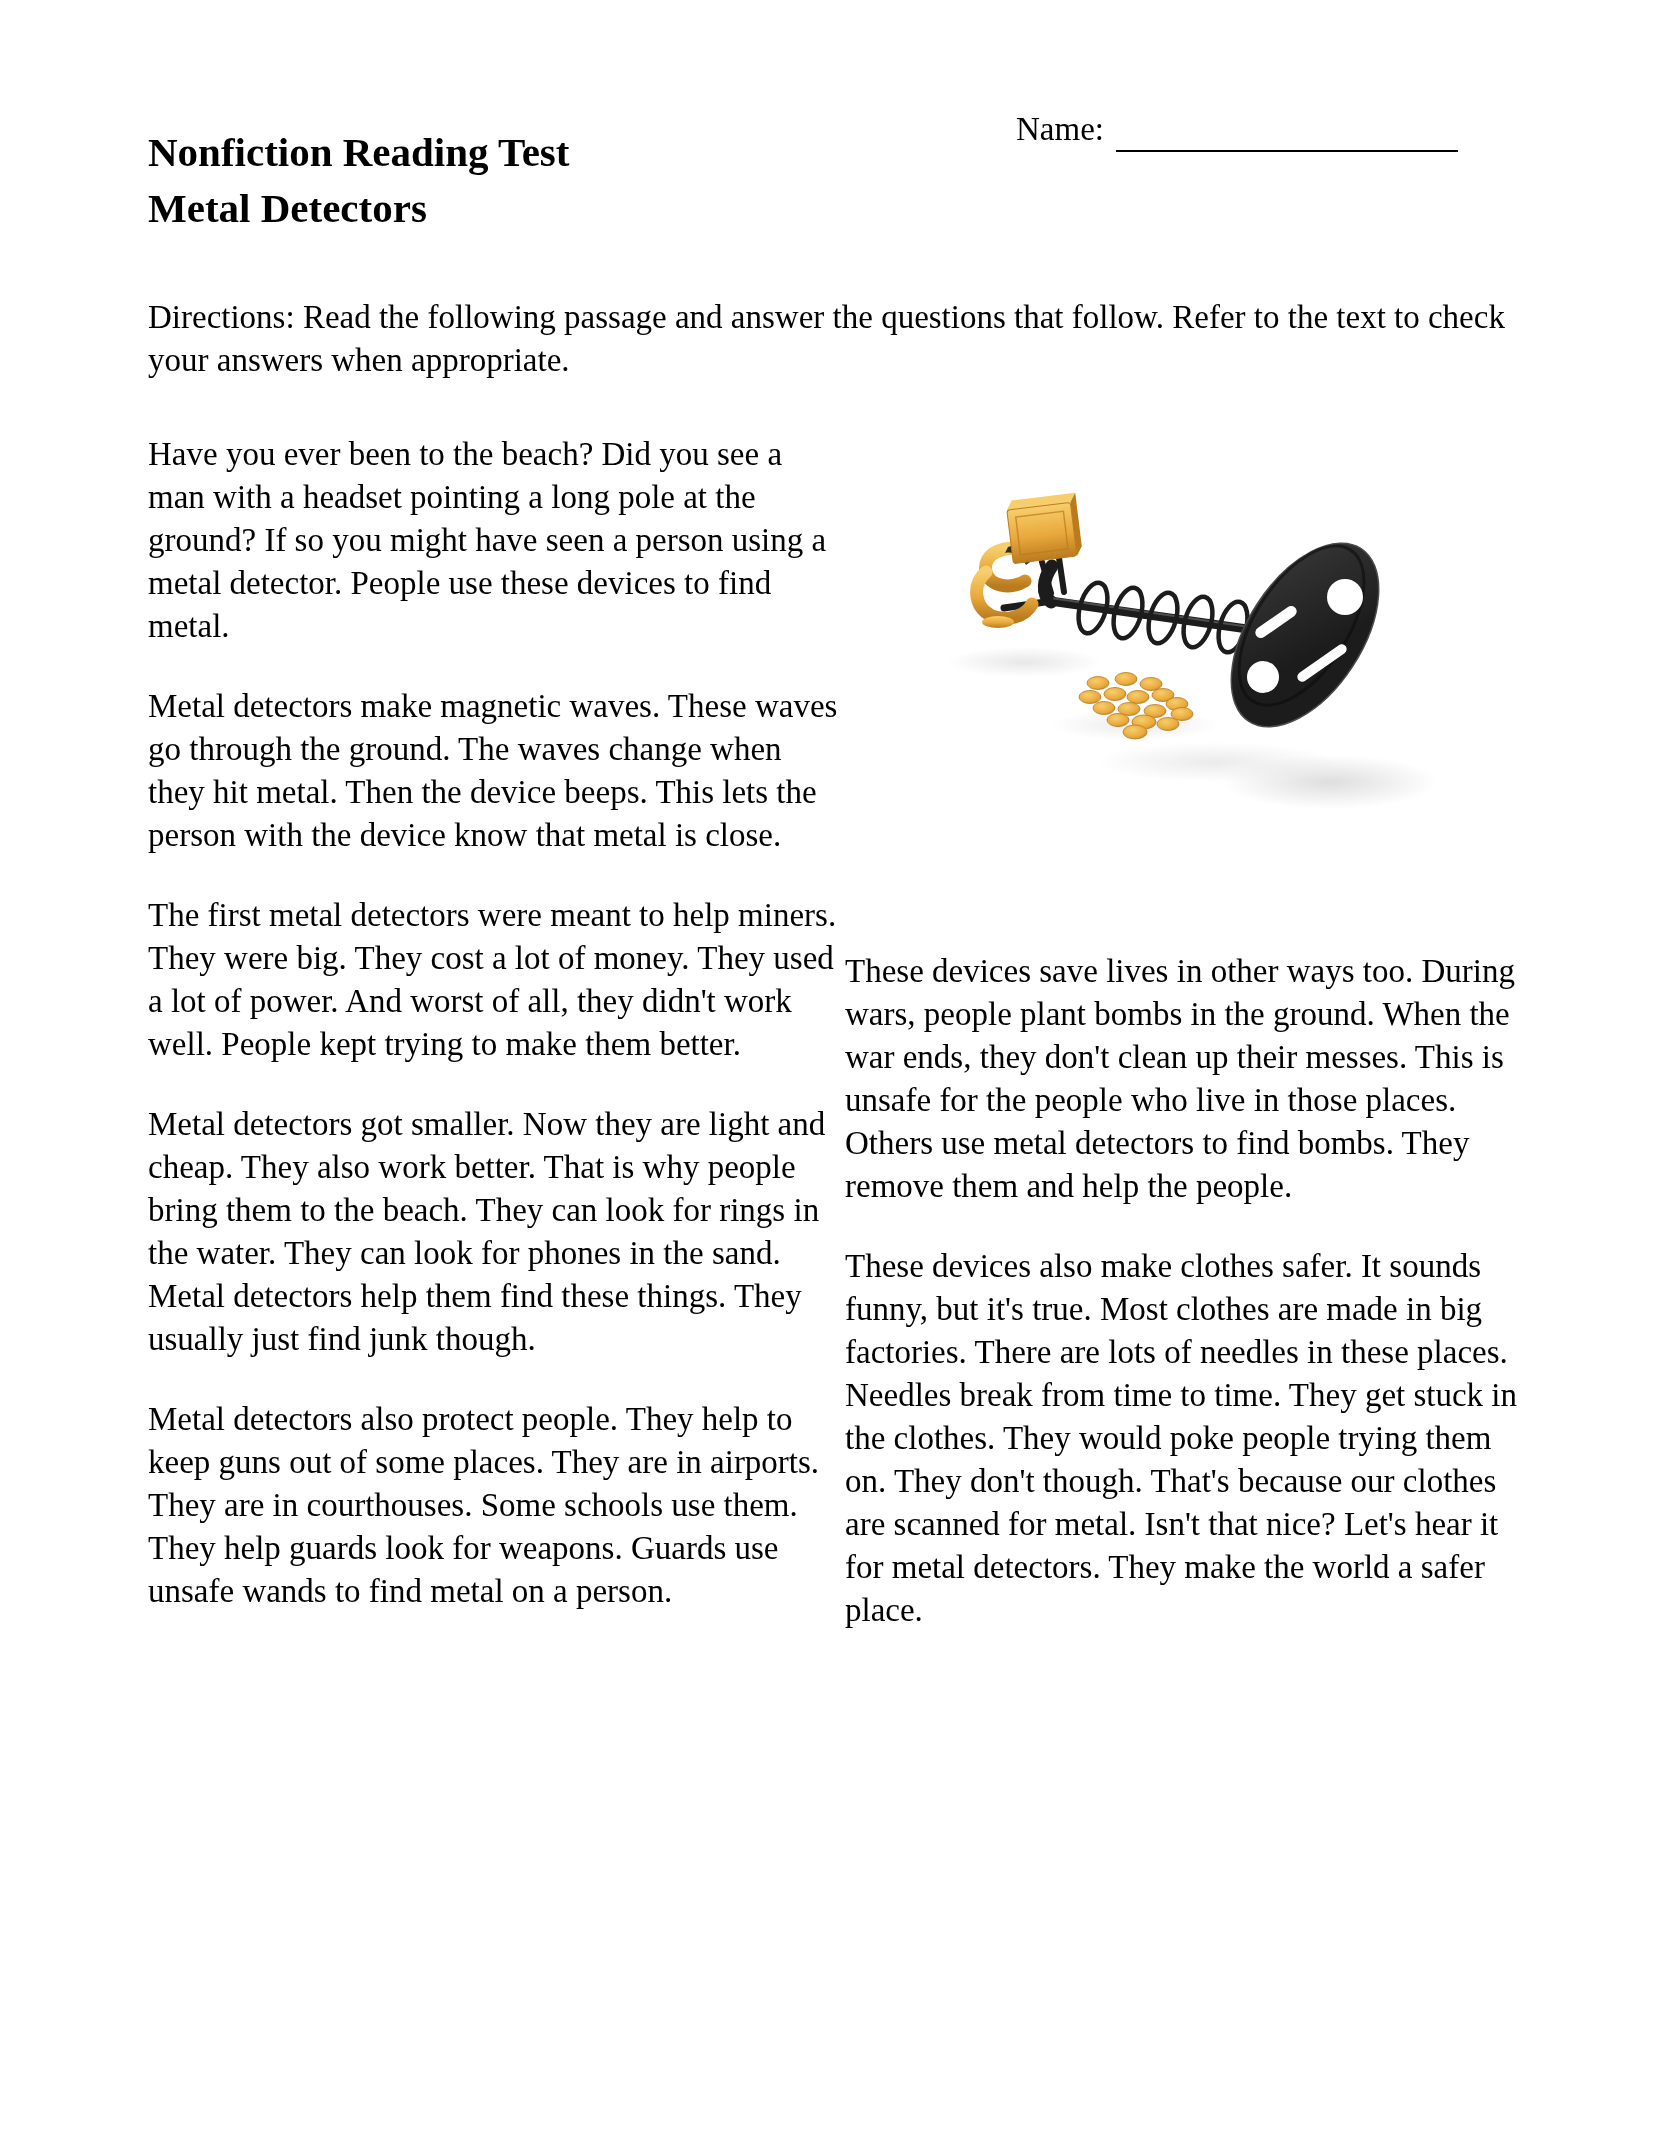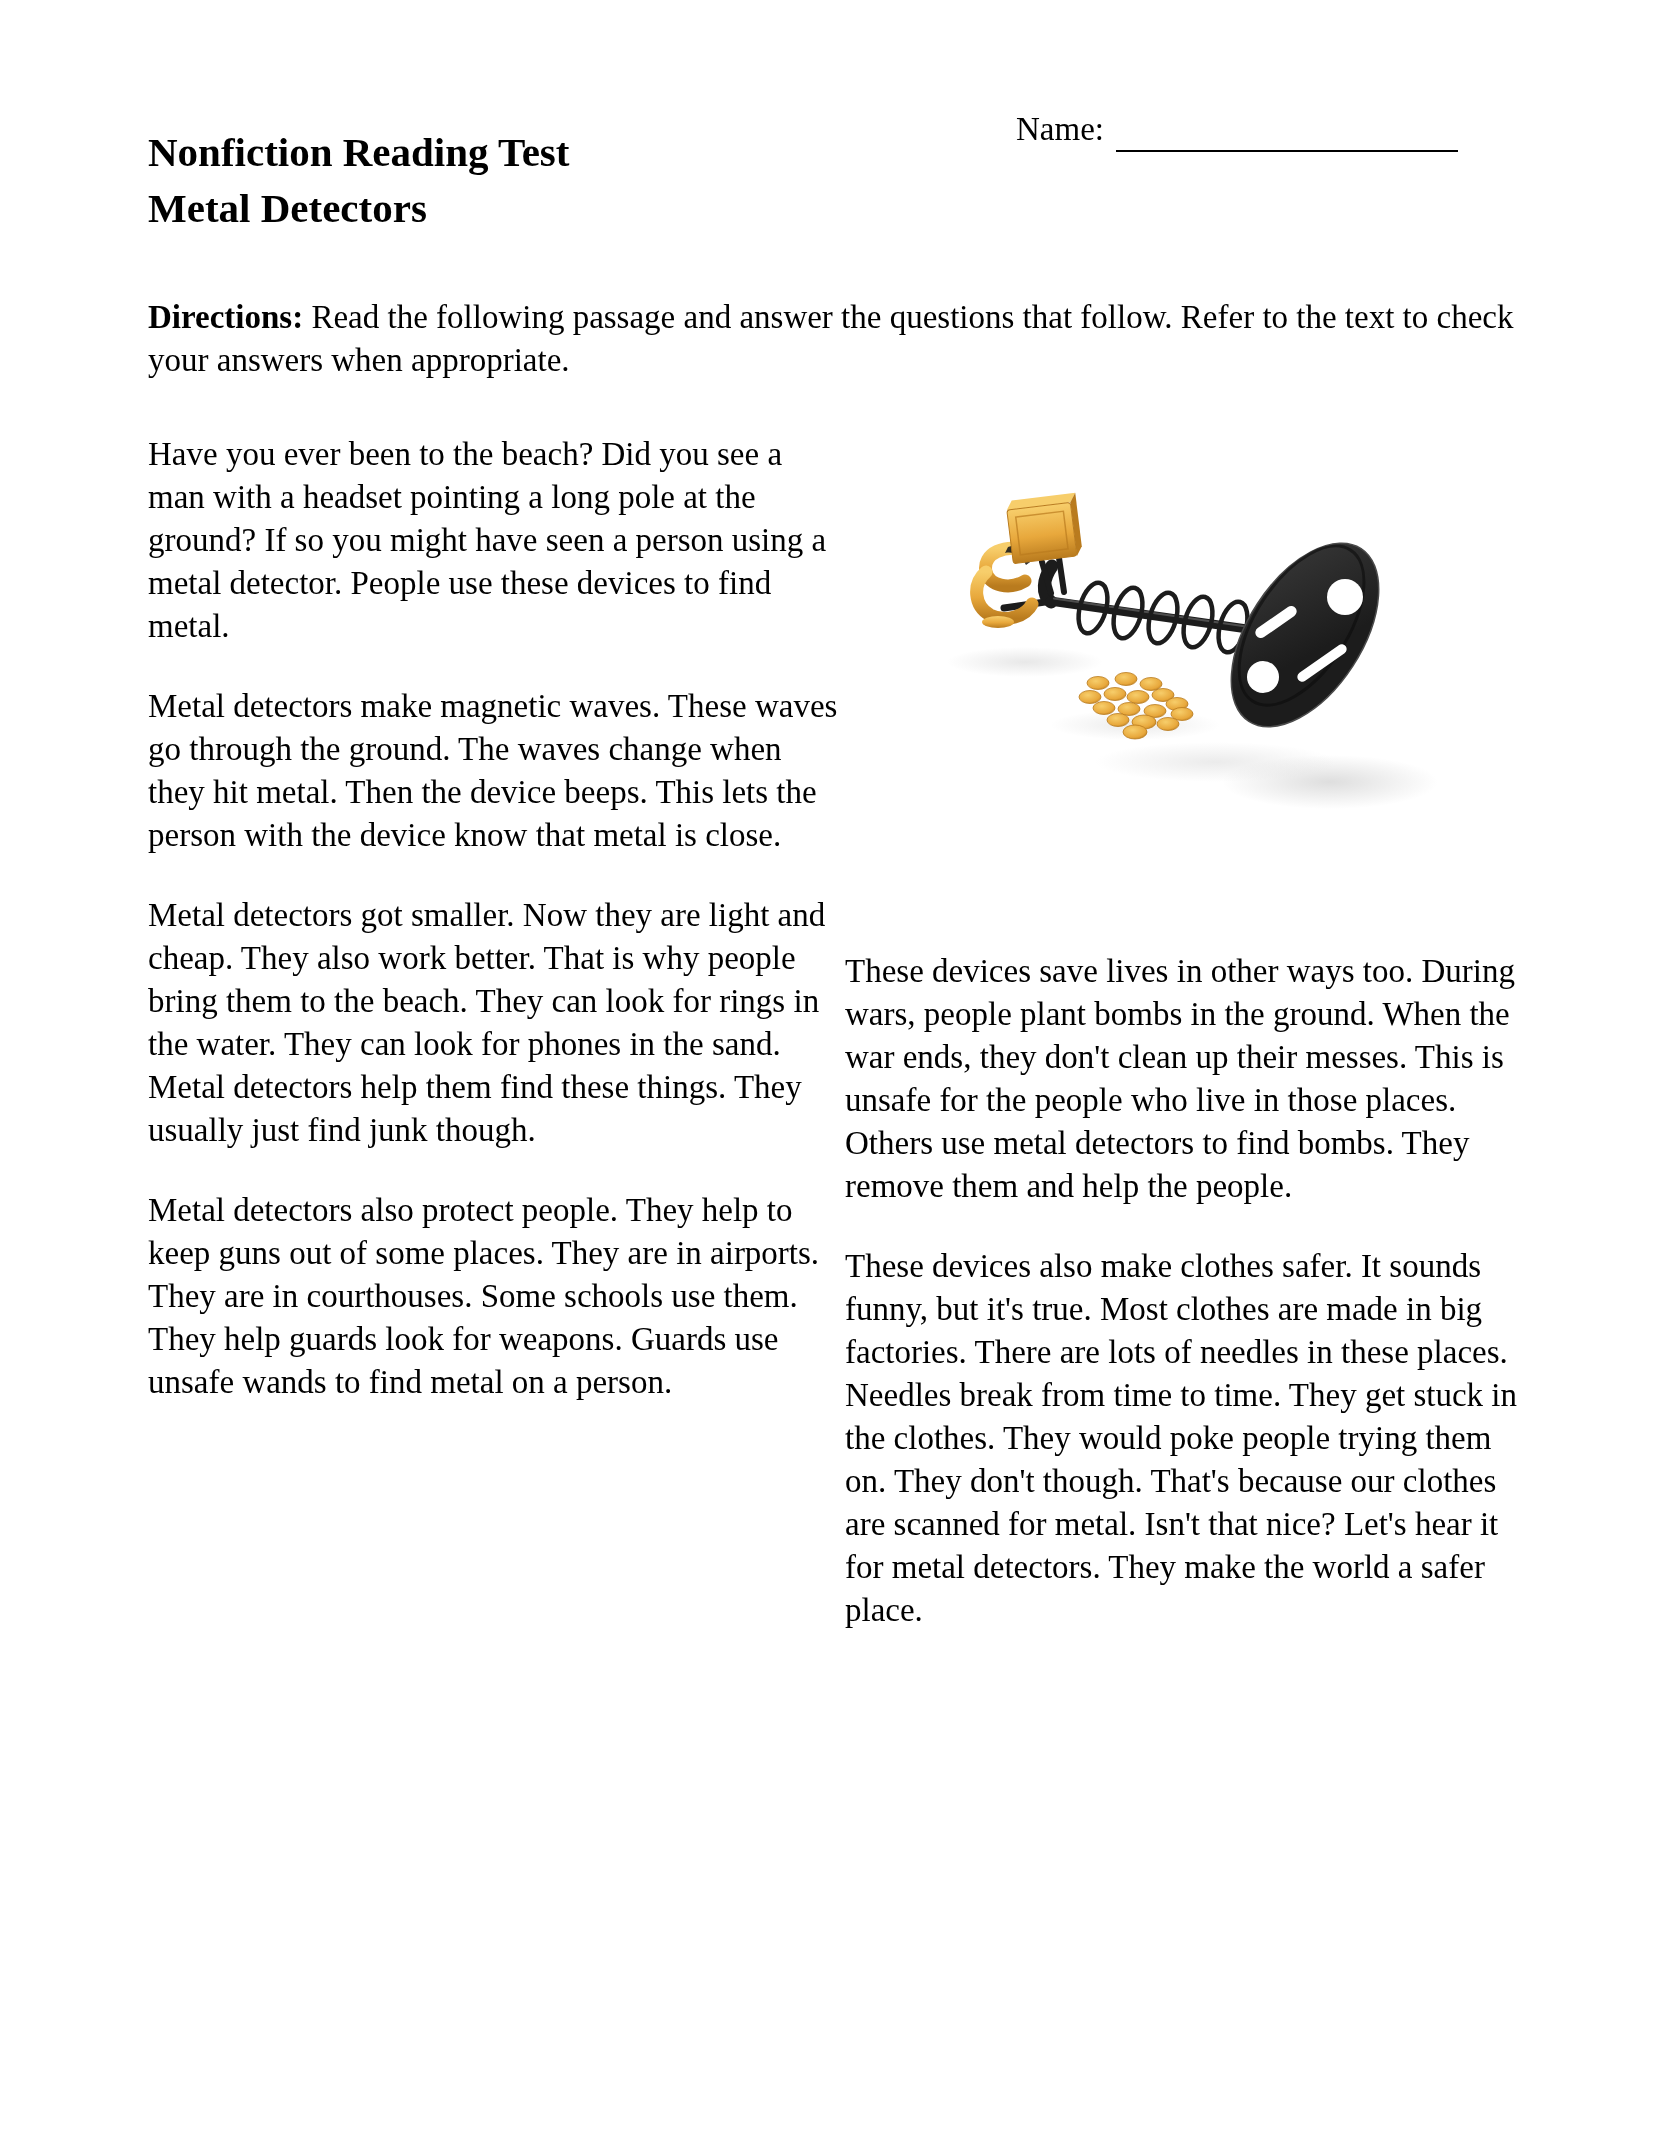--- a/index.html
+++ b/index.html
@@ -4,21 +4,21 @@
 <style>
   html,body { margin:0; padding:0; background:#ffffff; }
   .page {
     position:relative;
     width:1658px; height:2145px;
     background:#ffffff;
     font-family:"Liberation Serif", serif;
     color:#000000;
     overflow:hidden;
   }
-  .bold { font-weight:bold; }
+  .bold { font-weight:normal; }
   .body-text { font-size:33px; line-height:43px; }
   .body-text p { margin:0 0 37px 0; }
   .body-text p:last-child { margin-bottom:16px; }
 
   .name-row {
     position:absolute; left:1016px; top:104px;
     display:flex; align-items:flex-end;
   }
   .name-label { font-size:33px; line-height:46px; }
   .name-line {
@@ -57,20 +57,21 @@
     <div class="title-line">Metal Detectors</div>
   </div>
 
   <div class="directions body-text">
     <span class="bold">Directions:</span><span> Read the following passage and answer the questions that follow. Refer to the text to check your answers when appropriate.</span>
   </div>
 
   <div class="col-left body-text">
     <p>Have you ever been to the beach? Did you see a man with a headset pointing a long pole at the ground? If so you might have seen a person using a metal detector. People use these devices to find metal.</p>
     <p>Metal detectors make magnetic waves. These waves go through the ground. The waves change when they hit metal. Then the device beeps. This lets the person with the device know that metal is close.</p>
+    <p>The first metal detectors were meant to help miners. They were big. They cost a lot of money. They used a lot of power. And worst of all, they didn't work well. People kept trying to make them better.</p>
     <p>Metal detectors got smaller. Now they are light and cheap. They also work better. That is why people bring them to the beach. They can look for rings in the water. They can look for phones in the sand. Metal detectors help them find these things. They usually just find junk though.</p>
     <p>Metal detectors also protect people. They help to keep guns out of some places. They are in airports. They are in courthouses. Some schools use them. They help guards look for weapons. Guards use unsafe wands to find metal on a person.</p>
   </div>
 
   <div class="col-right body-text">
     <p>These devices save lives in other ways too. During wars, people plant bombs in the ground. When the war ends, they don't clean up their messes. This is unsafe for the people who live in those places. Others use metal detectors to find bombs. They remove them and help the people.</p>
     <p>These devices also make clothes safer. It sounds funny, but it's true. Most clothes are made in big factories. There are lots of needles in these places. Needles break from time to time. They get stuck in the clothes. They would poke people trying them on. They don't though. That's because our clothes are scanned for metal. Isn't that nice? Let's hear it for metal detectors. They make the world a safer place.</p>
   </div>
 
   <div class="figure">

